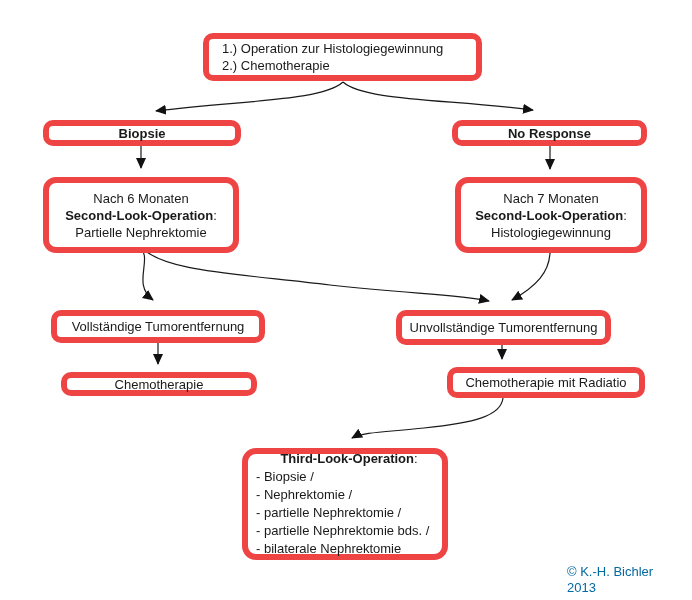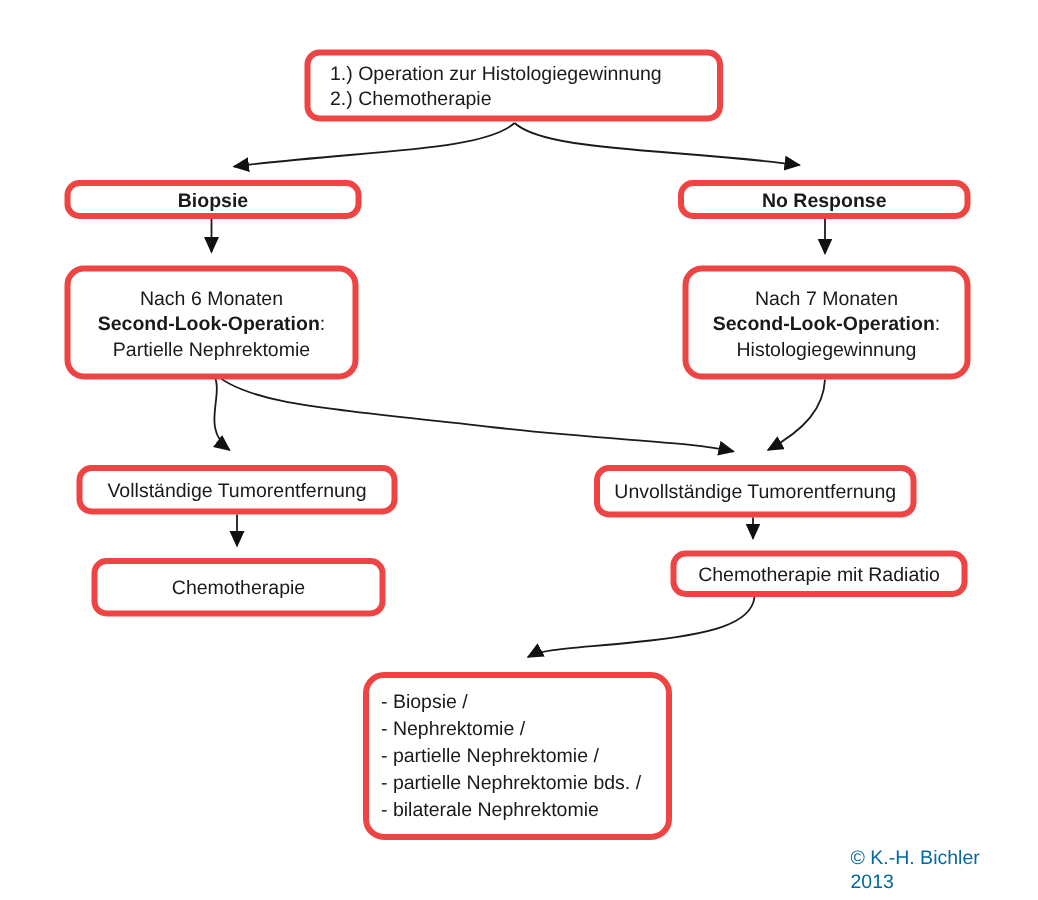--- a/index.html
+++ b/index.html
@@ -9,21 +9,21 @@
     background:#ffffff;
     font-family:"Liberation Sans","DejaVu Sans",sans-serif;
     color:#1a1a1a;
     overflow:hidden;
   }
   #arrows{position:absolute;left:0;top:0;width:692px;height:600px;}
   .node{
     position:absolute;
     box-sizing:border-box;
     background:#ffffff;
-    border:4px solid #ef4444;
+    border:6px solid #ef4444;
     border-radius:10px;
     font-size:13px;
     line-height:17px;
     display:flex;
     flex-direction:column;
     justify-content:center;
     align-items:center;
     text-align:center;
   }
   .node.bigradius{border-radius:13px;}
@@ -31,21 +31,21 @@
   #node-root{
     left:203px;top:33px;width:279px;height:48px;
     align-items:flex-start;text-align:left;padding-left:13px;
   }
   #node-response{left:43px;top:120px;width:198px;height:26px;font-weight:bold;}
   #node-no-response{left:452px;top:120px;width:195px;height:26px;font-weight:bold;}
   #node-second-look-left{left:43px;top:177px;width:196px;height:76px;}
   #node-second-look-right{left:455px;top:177px;width:192px;height:76px;}
   #node-complete-removal{left:51px;top:310px;width:214px;height:33px;}
   #node-incomplete-removal{left:396px;top:310px;width:215px;height:35px;}
-  #node-chemo{left:61px;top:372px;width:196px;height:39px;text-align:center;}
+  #node-chemo{left:61px;top:372px;width:196px;height:24px;text-align:center;}
   #node-chemo-radiation{left:405px;top:367px;width:198px;height:31px;margin-left:42px;}
   #node-third-look{
     left:242px;top:448px;width:206px;height:112px;
     align-items:flex-start;text-align:left;padding-left:8px;
     justify-content:center;border-radius:14px;line-height:18px;
   }
   #node-third-look .title{width:100%;text-align:center;display:block;}
   #credit{
     position:absolute;left:567px;top:564px;width:122px;
     font-size:13px;line-height:16px;color:#0369a1;
@@ -111,20 +111,21 @@
 
   <div class="node" id="node-chemo">
     <span>Chemotherapie</span>
   </div>
 
   <div class="node" id="node-chemo-radiation">
     <span>Chemotherapie mit Radiatio</span>
   </div>
 
   <div class="node" id="node-third-look">
+    <span class="title"><span class="bold">Third-Look-Operation</span><span>:</span></span>
     <span>- Biopsie /</span>
     <span>- Nephrektomie /</span>
     <span>- partielle Nephrektomie /</span>
     <span>- partielle Nephrektomie bds. /</span>
     <span>- bilaterale Nephrektomie</span>
   </div>
 
   <div id="credit">
     <div>© K.-H. Bichler</div>
     <div>2013</div>

